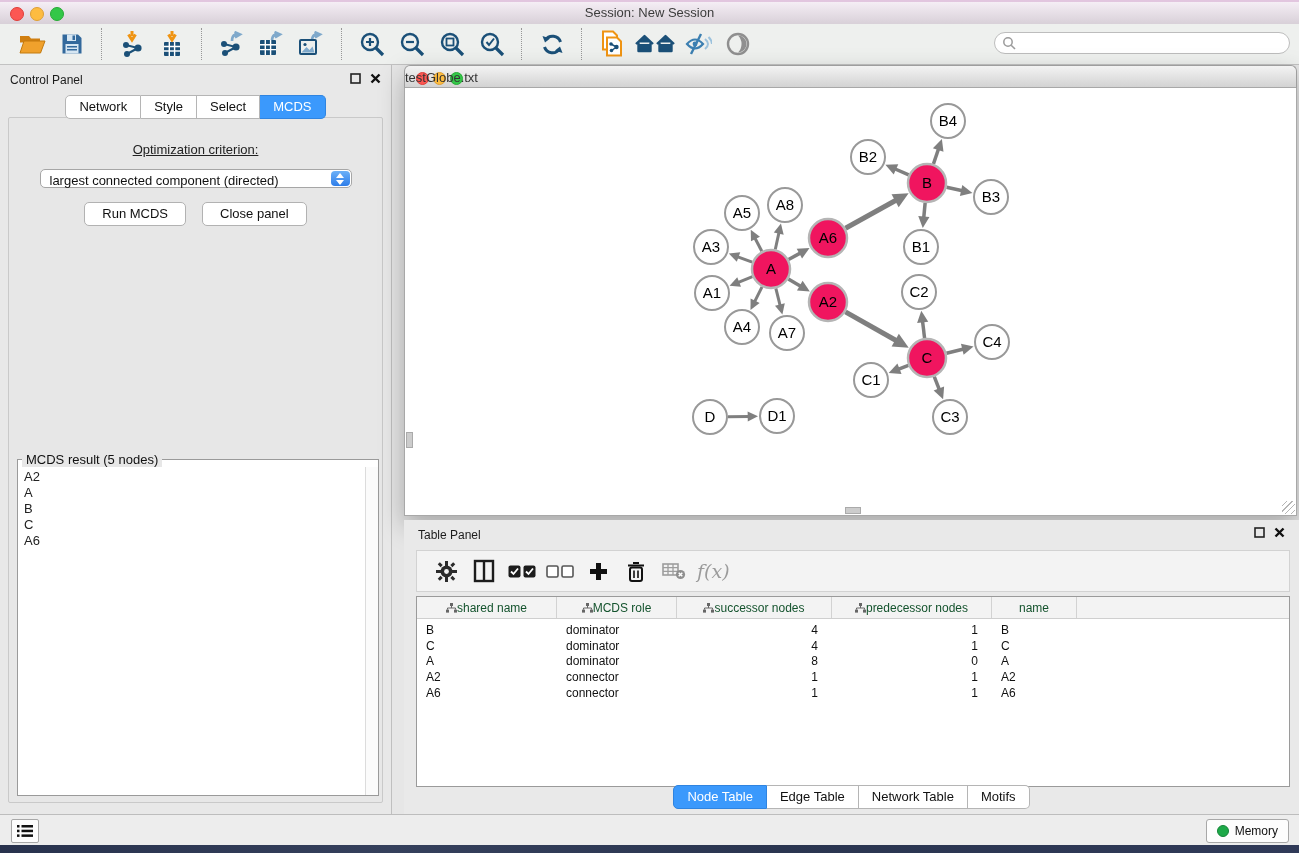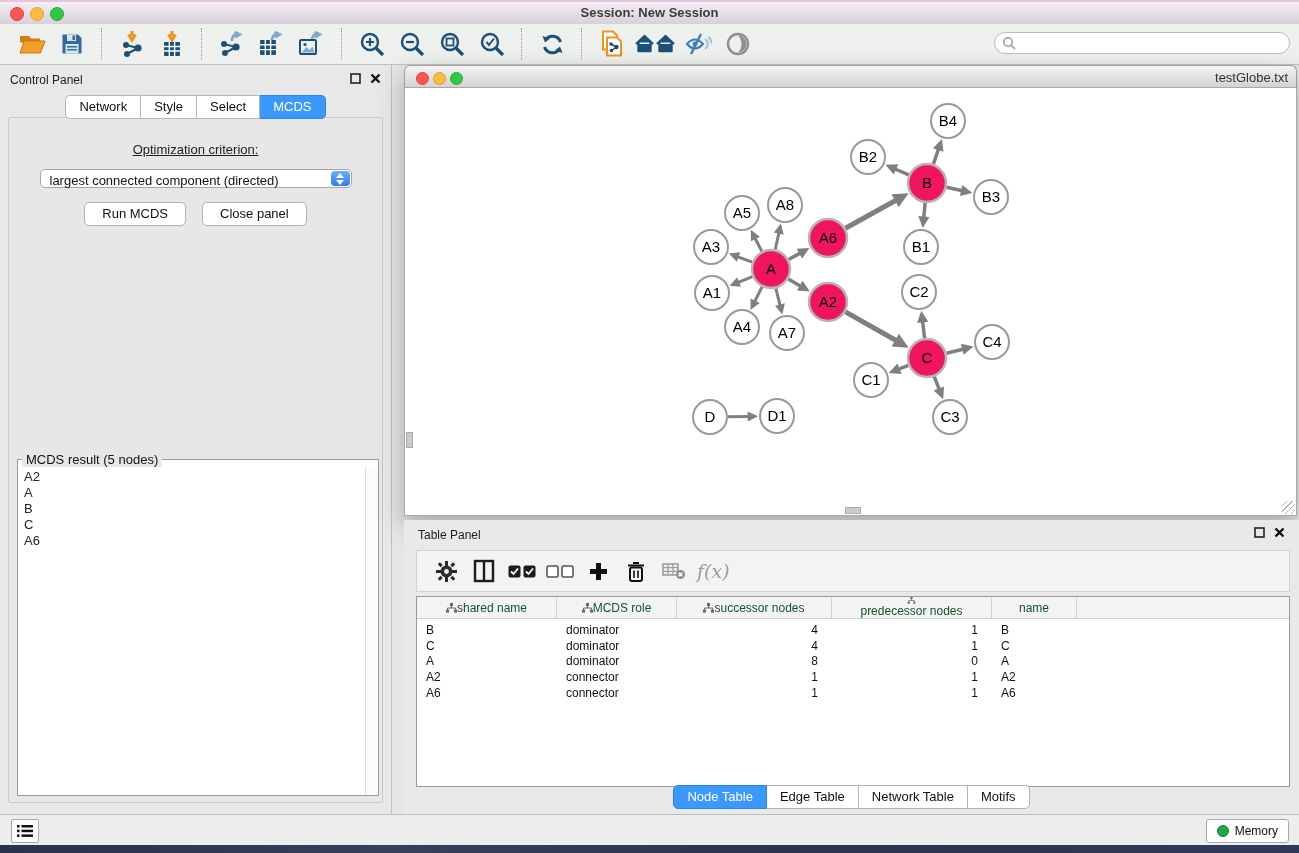--- a/index.html
+++ b/index.html
@@ -1,20 +1,20 @@
 <!DOCTYPE html>
 <html><head>
 <meta charset="utf-8">
 <style>
   html,body{margin:0;padding:0;}
   .app{position:relative;width:1299px;height:853px;background:#e6e6e6;overflow:hidden;
        font-family:"Liberation Sans",sans-serif;color:#222;-webkit-font-smoothing:antialiased;}
   
   .titlebar{position:absolute;left:0;top:0;right:0;height:22px;
-    background:linear-gradient(#f5eef5,#d8d0d8);border-top:2px solid #e2c6df;border-bottom:1px solid #aeaeae;font-weight:bold;}
+    background:linear-gradient(#f5eef5,#d8d0d8);border-top:2px solid #e2c6df;border-bottom:1px solid #aeaeae;}
   .titlebar .title{position:absolute;left:0;right:0;top:3px;text-align:center;font-size:13px;color:#3c3c3c;}
   .tl{position:absolute;top:5px;width:12px;height:12px;border-radius:50%;}
   .tl.red{left:10px;background:#fc5753;border:1px solid #df3d38;}
   .tl.yel{left:30px;background:#fdbc40;border:1px solid #de9f34;}
   .tl.grn{left:50px;background:#33c748;border:1px solid #27aa35;}
   
   .toolbar{position:absolute;left:0;top:24px;right:0;height:40px;background:#eef0ee;
     border-bottom:1px solid #c2c2c2;display:flex;align-items:center;padding-left:12px;}
   .tool{width:40px;height:32px;display:flex;align-items:center;justify-content:center;}
   .sep{width:1px;height:32px;border-left:1px dotted #979797;margin:0 9px;}
@@ -49,21 +49,21 @@
     border:1px solid #9a9a9a;background:#fff;padding:0;}
   .result-box legend{font-size:13px;margin-left:4px;padding:0 4px;background:#e7e7e7;color:#111;}
   .result-list{position:absolute;left:1px;right:13px;top:2px;bottom:2px;overflow:hidden;}
   .result-item{font-size:13px;line-height:16px;padding-left:5px;}
   .vtrack{position:absolute;right:0;top:0;bottom:0;width:12px;background:#fbfbfb;border-left:1px solid #dcdcdc;}
   
   .netwin{position:absolute;left:404px;top:65px;width:893px;height:451px;border-radius:6px 6px 0 0;
     box-shadow:0 10px 26px rgba(0,0,0,0.28);}
   .net-titlebar{height:23px;background:linear-gradient(#f3f3f3,#d3d3d3);border:1px solid #9e9e9e;border-bottom:1px solid #a8a8a8;
     border-radius:6px 6px 0 0;position:relative;box-sizing:border-box;}
-  .net-titlebar .title{position:absolute;left:0;right:8px;top:4px;text-align:right;font-size:13px;color:#333;}
+  .net-titlebar .title{position:absolute;left:0;right:8px;top:4px;text-align:left;font-size:13px;color:#333;}
   .ntl{position:absolute;top:6px;width:11px;height:11px;border-radius:50%;}
   .ntl.red{left:11px;background:#fc5753;border:1px solid #df3d38;}
   .ntl.yel{left:28px;background:#fdbc40;border:1px solid #de9f34;}
   .ntl.grn{left:45px;background:#33c748;border:1px solid #27aa35;}
   .net-canvas{position:absolute;left:0;right:0;top:23px;bottom:0;background:#fff;
     border:1px solid #a8a8a8;border-top:none;box-sizing:border-box;}
   .scroll-mark-v{position:absolute;left:1px;top:344px;width:5px;height:14px;background:#cccccc;border:1px solid #aaa;}
   .scroll-mark-h{position:absolute;left:440px;bottom:1px;width:14px;height:5px;background:#cccccc;border:1px solid #aaa;}
   .resize-grip{position:absolute;right:1px;bottom:1px;width:13px;height:13px;
     background:repeating-linear-gradient(135deg,transparent 0 3px,#b5b5b5 3px 4px);}
@@ -567,21 +567,21 @@
             <svg width="11" height="10" viewBox="0 0 11 10">
               <g fill="#666">
                 <rect x="4" y="0" width="3" height="3"></rect>
                 <rect x="0" y="6.6" width="3" height="3"></rect>
                 <rect x="8" y="6.6" width="3" height="3"></rect>
               </g>
               <path d="M5.5 3 v2 M1.5 6.6 v-1.6 h8 v1.6" stroke="#666" stroke-width="1" fill="none"></path>
             </svg>
             <span>successor nodes</span>
           </div>
-          <div class="th" style="width: 160px; flex-direction: column;">
+          <div class="th" style="width: 160px;">
             <svg width="11" height="10" viewBox="0 0 11 10">
               <g fill="#666">
                 <rect x="4" y="0" width="3" height="3"></rect>
                 <rect x="0" y="6.6" width="3" height="3"></rect>
                 <rect x="8" y="6.6" width="3" height="3"></rect>
               </g>
               <path d="M5.5 3 v2 M1.5 6.6 v-1.6 h8 v1.6" stroke="#666" stroke-width="1" fill="none"></path>
             </svg>
             <span>predecessor nodes</span>
           </div>

